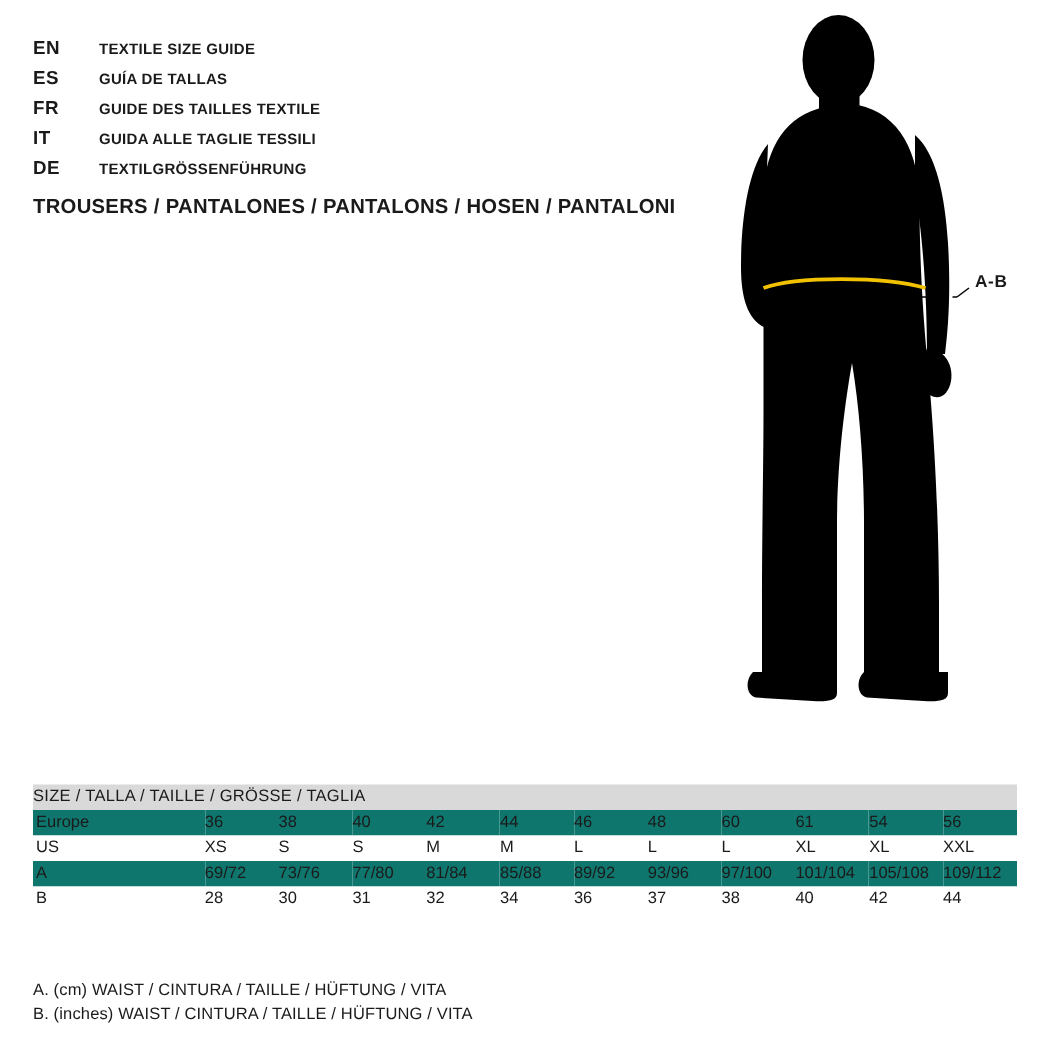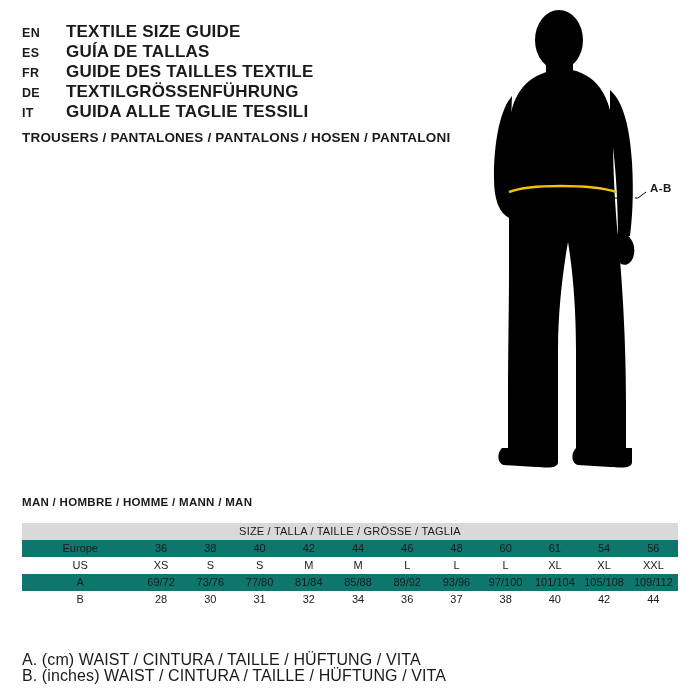--- a/index.html
+++ b/index.html
@@ -36,21 +36,21 @@
     line-height: 20px;
   }
   .lang-code {
     width: 44px;
     font-size: 12.5px;
     font-weight: bold;
     letter-spacing: 0.3px;
     color: #1a1a1a;
   }
   .lang-title {
-    font-size: 17px;
+    font-size: 10px;
     font-weight: bold;
     letter-spacing: 0.2px;
     color: #1a1a1a;
   }
   .garment-line {
     position: absolute;
     left: 22px;
     top: 130px;
     font-size: 13.5px;
     font-weight: bold;
@@ -96,39 +96,38 @@
     width: 656px;
     border-collapse: collapse;
     font-size: 11px;
   }
   table.size-table td {
     padding: 0;
     height: 17px;
     line-height: 17px;
     color: #1a1a1a;
     white-space: nowrap;
-    text-align: center;
   }
   .row-head td {
     background: #d9d9d9;
     font-size: 11px;
     letter-spacing: 0.2px;
     padding-left: 2px;
   }
   .row-shade td { background: #0f766e; }
   .row-plain td { background: #ffffff; }
   .c-label { width: 112px; padding-left: 2px !important; }
   .c-val { width: 49px; }
 
   
   .footnotes {
     position: absolute;
     left: 22px;
     top: 652px;
-    font-size: 16px;
+    font-size: 11px;
     letter-spacing: 0.1px;
     color: #1a1a1a;
   }
   .footnotes div { line-height: 16px; }
 </style>
 </head>
 <body>
 
 <div class="page">
 
@@ -139,26 +138,26 @@
     </div>
     <div class="lang-row">
       <span class="lang-code">ES</span>
       <span class="lang-title">GUÍA DE TALLAS</span>
     </div>
     <div class="lang-row">
       <span class="lang-code">FR</span>
       <span class="lang-title">GUIDE DES TAILLES TEXTILE</span>
     </div>
     <div class="lang-row">
+      <span class="lang-code">IT</span>
+      <span class="lang-title">GUIDA ALLE TAGLIE TESSILI</span>
+    </div>
+    <div class="lang-row">
       <span class="lang-code">DE</span>
       <span class="lang-title">TEXTILGRÖSSENFÜHRUNG</span>
-    </div>
-    <div class="lang-row">
-      <span class="lang-code">IT</span>
-      <span class="lang-title">GUIDA ALLE TAGLIE TESSILI</span>
     </div>
   </div>
 
   <div class="garment-line">TROUSERS / PANTALONES / PANTALONS / HOSEN / PANTALONI</div>
 
   <div class="figure-area">
     <svg width="230" height="465" viewBox="0 0 230 465" xmlns="http://www.w3.org/2000/svg">
       <g fill="#000000">
 
         <ellipse cx="99" cy="30" rx="24" ry="30"></ellipse>
@@ -207,21 +206,20 @@
 
       <g stroke="#f2c200" stroke-width="2.5" fill="none">
         <path d="M49 182 C 70 174, 130 174, 157 182"></path>
       </g>
       <line x1="56" y1="188" x2="178" y2="188" stroke="#000000" stroke-width="1" stroke-dasharray="4,3"></line>
       <line x1="178" y1="188" x2="186" y2="182" stroke="#000000" stroke-width="1"></line>
     </svg>
   </div>
   <div class="ab-label">A-B</div>
 
-  <div class="man-line">MAN / HOMBRE / HOMME / MANN / MAN</div>
 
   <table class="size-table">
     <tbody>
       <tr class="row-head">
         <td colspan="12">SIZE / TALLA / TAILLE / GRÖSSE / TAGLIA</td>
       </tr>
       <tr class="row-shade">
         <td class="c-label">Europe</td>
         <td class="c-val">36</td>
         <td class="c-val">38</td>

